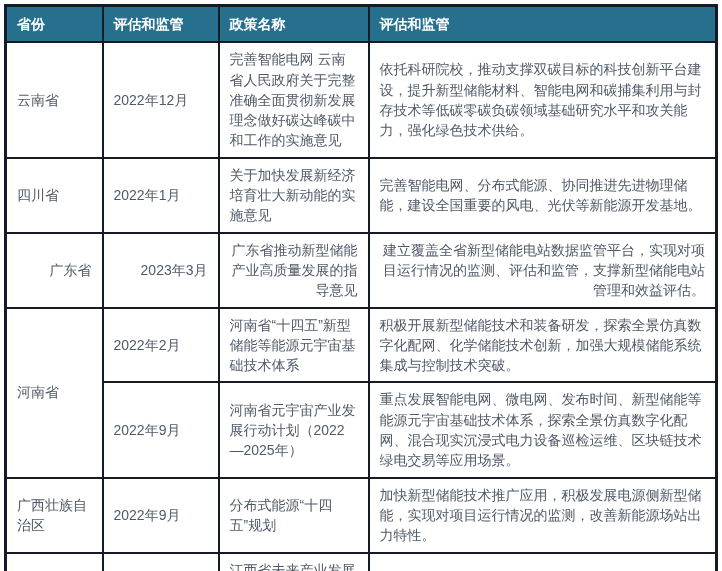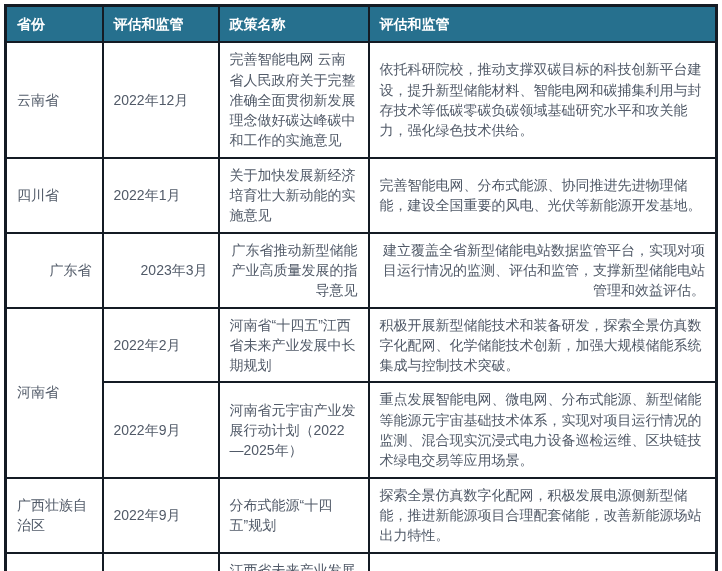--- a/index.html
+++ b/index.html
@@ -94,33 +94,33 @@
       </tr>
       <tr>
         <td>广东省</td>
         <td>2023年3月</td>
         <td>广东省推动新型储能产业高质量发展的指导意见</td>
         <td>建立覆盖全省新型储能电站数据监管平台，实现对项目运行情况的监测、评估和监管，支撑新型储能电站管理和效益评估。</td>
       </tr>
       <tr>
         <td rowspan="2">河南省</td>
         <td>2022年2月</td>
-        <td>河南省“十四五”江西省未来产业发展中长期规划</td>
+        <td>河南省“十四五”新型储能等能源元宇宙基础技术体系</td>
         <td>积极开展新型储能技术和装备研发，探索全景仿真数字化配网、化学储能技术创新，加强大规模储能系统集成与控制技术突破。</td>
       </tr>
       <tr>
         <td>2022年9月</td>
         <td>河南省元宇宙产业发展行动计划（2022—2025年）</td>
-        <td>重点发展智能电网、微电网、分布式能源、新型储能等能源元宇宙基础技术体系，实现对项目运行情况的监测、混合现实沉浸式电力设备巡检运维、区块链技术绿电交易等应用场景。</td>
+        <td>重点发展智能电网、微电网、发布时间、新型储能等能源元宇宙基础技术体系，探索全景仿真数字化配网、混合现实沉浸式电力设备巡检运维、区块链技术绿电交易等应用场景。</td>
       </tr>
       <tr>
         <td>广西壮族自治区</td>
         <td>2022年9月</td>
         <td>分布式能源“十四五”规划</td>
-        <td>探索全景仿真数字化配网，积极发展电源侧新型储能，推进新能源项目合理配套储能，改善新能源场站出力特性。</td>
+        <td>加快新型储能技术推广应用，积极发展电源侧新型储能，实现对项目运行情况的监测，改善新能源场站出力特性。</td>
       </tr>
       <tr>
         <td>江西省</td>
         <td>2023年1月</td>
         <td>江西省未来产业发展中长期规划（2023-2035年）</td>
         <td>支持将新型储能纳入绿色金融体系，推动设立储能发展基金，鼓励社会资本参与。</td>
       </tr>
     </tbody>
   </table>
 </div>

